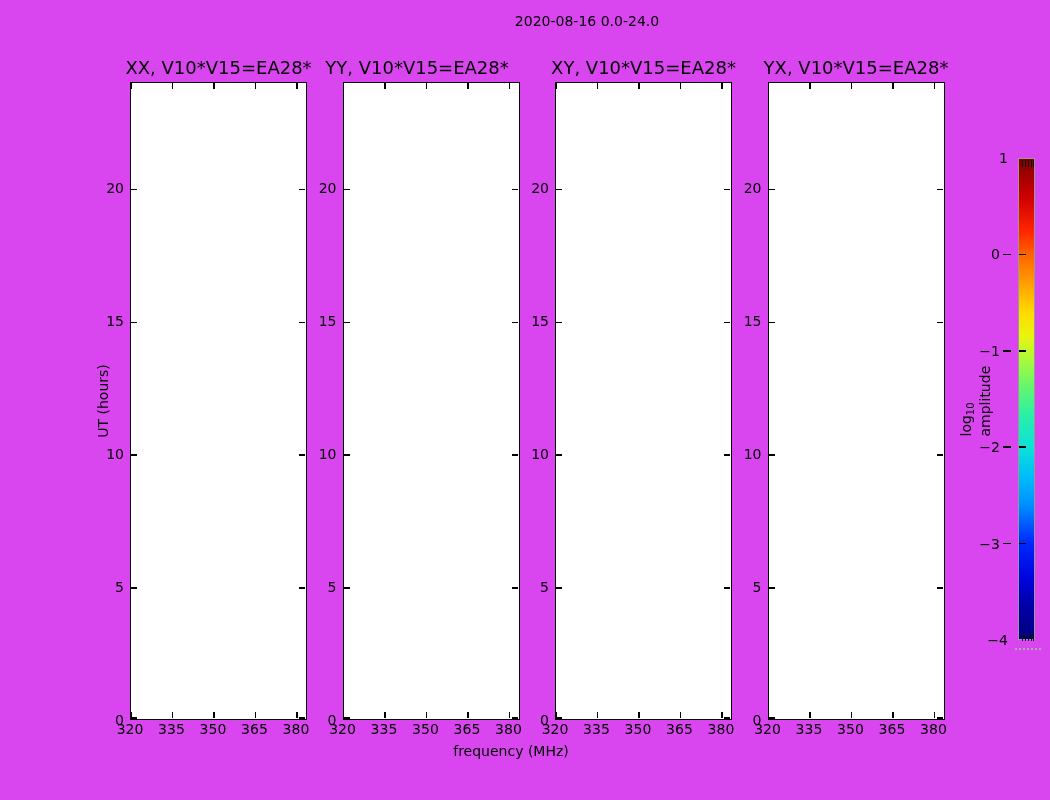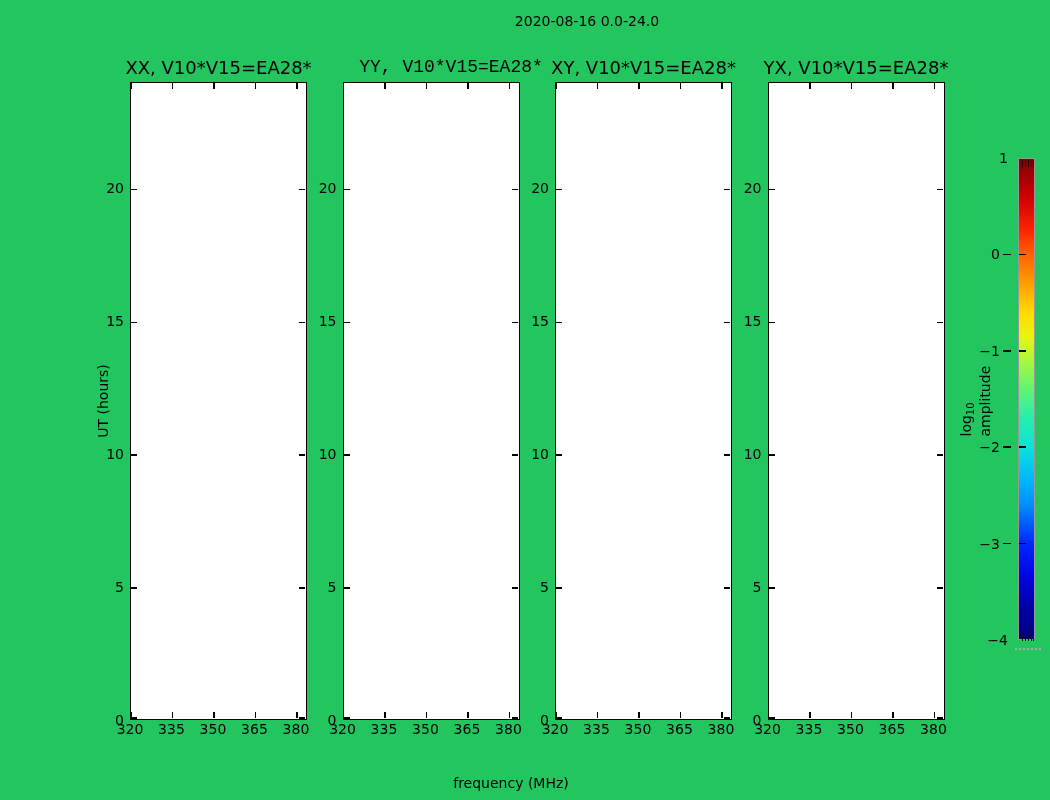--- a/index.html
+++ b/index.html
@@ -1,17 +1,17 @@
 <!DOCTYPE html>
 <html><head>
 <meta charset="utf-8">
 <style>
   html,body { margin:0; padding:0; background:#ffffff; }
   #figure {
-    position:relative; width:1050px; height:800px; background:#22c55e;
+    position:relative; width:1050px; height:800px; background:#d946ef;
     font-family:"DejaVu Sans","Liberation Sans",sans-serif; color:#000;
     overflow:hidden;
   }
   .fig-title {
     position:absolute; top:13px; left:587px; transform:translateX(-50%);
     font-size:14px; white-space:nowrap;
   }
   .subplot-title {
     position:absolute; top:57px; transform:translateX(-50%);
     font-size:18px; white-space:nowrap;
@@ -21,21 +21,21 @@
     border:1.5px solid #000;
   }
   .tick { position:absolute; background:#000; }
   .tick-label {
     position:absolute; font-size:14px; line-height:14px; white-space:nowrap;
   }
   .xtick-label { transform:translateX(-50%); }
   .ytick-label { text-align:right; }
   .axis-label { position:absolute; font-size:14px; white-space:nowrap; }
   .vlabel { transform:translate(-50%,-50%) rotate(-90deg); }
-  .hlabel { transform:translateX(-50%);margin-top:32px; }
+  .hlabel { transform:translateX(-50%); }
   #cbar-bar {
     position:absolute; left:1018px; top:158px; width:17px; height:482px;
     box-sizing:border-box; border:1px solid #999;
   }
   .cbar-hatch { position:absolute; width:1px; height:7px; background:#111; }
   .cbar-tick { position:absolute; height:1.5px; background:#000; }
   .cbar-tick-label {
     position:absolute; font-size:14px; line-height:14px; text-align:right;
     width:40px; white-space:nowrap;
   }
@@ -79,21 +79,21 @@
       <div class="tick-label xtick-label" style="left: 130px; top: 722px;">320</div>
       <div class="tick-label xtick-label" style="left: 171.484px; top: 722px;">335</div>
       <div class="tick-label xtick-label" style="left: 212.969px; top: 722px;">350</div>
       <div class="tick-label xtick-label" style="left: 254.453px; top: 722px;">365</div>
       <div class="tick-label xtick-label" style="left: 295.938px; top: 722px;">380</div>
       <div class="tick-label ytick-label" style="left: 84px; width: 40px; top: 713px;">0</div>
       <div class="tick-label ytick-label" style="left: 84px; width: 40px; top: 580.083px;">5</div>
       <div class="tick-label ytick-label" style="left: 84px; width: 40px; top: 447.167px;">10</div>
       <div class="tick-label ytick-label" style="left: 84px; width: 40px; top: 314.25px;">15</div>
       <div class="tick-label ytick-label" style="left: 84px; width: 40px; top: 181.333px;">20</div>
-      <div class="subplot-title" style="left: 451px; font-family: Liberation Mono, monospace;">YY, V10*V15=EA28*</div>
+      <div class="subplot-title" style="left: 417px;">YY, V10*V15=EA28*</div>
       <div class="panel-box" style="left: 342.5px; top: 82px; width: 177px; height: 638px;">
         <div class="tick" style="left: -0.75px; top: 629px; width: 1.5px; height: 6px;"></div>
         <div class="tick" style="left: -0.75px; top: 0px; width: 1.5px; height: 6px;"></div>
         <div class="tick" style="left: 40.7344px; top: 629px; width: 1.5px; height: 6px;"></div>
         <div class="tick" style="left: 40.7344px; top: 0px; width: 1.5px; height: 6px;"></div>
         <div class="tick" style="left: 82.2188px; top: 629px; width: 1.5px; height: 6px;"></div>
         <div class="tick" style="left: 82.2188px; top: 0px; width: 1.5px; height: 6px;"></div>
         <div class="tick" style="left: 123.703px; top: 629px; width: 1.5px; height: 6px;"></div>
         <div class="tick" style="left: 123.703px; top: 0px; width: 1.5px; height: 6px;"></div>
         <div class="tick" style="left: 165.188px; top: 629px; width: 1.5px; height: 6px;"></div>

